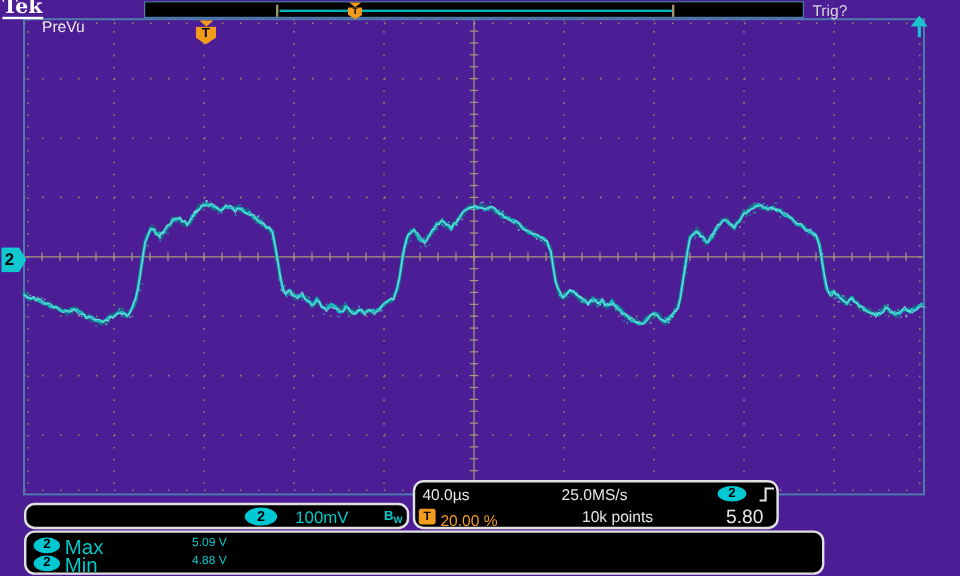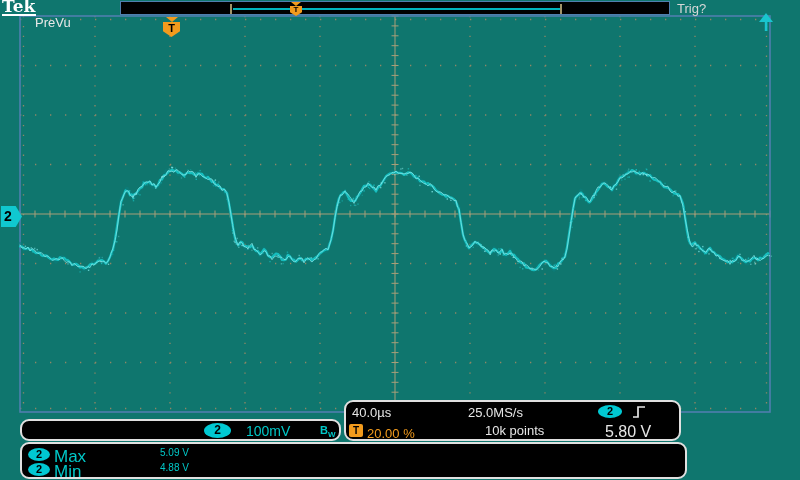--- a/index.html
+++ b/index.html
@@ -1,16 +1,16 @@
 <!DOCTYPE html>
 <html><head>
 <meta charset="utf-8">
 <style>
   html,body{margin:0;padding:0;background:#111;}
-  #screen{position:relative;width:800px;height:480px;background:#0f766e;overflow:hidden;
+  #screen{position:relative;width:800px;height:480px;background:#4c1d95;overflow:hidden;
     font-family:"Liberation Sans",sans-serif;-webkit-font-smoothing:none;}
   #screen *{box-sizing:border-box;}
   .abs{position:absolute;}
 
   
   .tek{left:2px;top:0;font-family:"DejaVu Serif",serif;font-weight:bold;font-size:17px;
     color:#fff;border-bottom:2px solid #fff;line-height:13px;padding:0 1px 1px 0;}
   .prevu{left:35px;top:15px;font-size:13px;color:#e8e8e8;}
   .trigq{left:677px;top:1px;font-size:13px;color:#d8d8d8;}
   .recbar{left:120px;top:1px;width:550px;height:14px;border:1px solid #4f7fae;background:#000;}
@@ -28,21 +28,21 @@
   .tmark.big .shield{width:17px;height:15px;font-size:11px;line-height:12px;}
 
   
   .ch2marker{left:1px;top:206px;width:21px;height:21px;background:#10c8d0;color:#000;
     font-weight:bold;font-size:14px;line-height:20px;text-align:left;padding-left:3px;
     clip-path:polygon(0 0,70% 0,100% 50%,70% 100%,0 100%);}
 
   
   .box{border:2px solid #e0e0e0;border-radius:9px;background:#000;}
   .box-ch{left:20px;top:419px;width:321px;height:22px;}
-  .box-horiz{left:344px;top:400px;width:337px;height:41px;}
+  .box-horiz{left:344px;top:400px;width:305px;height:41px;}
   .box-meas{left:20px;top:442px;width:667px;height:37px;}
   .badge{background:#00c8d2;color:#000;font-weight:bold;text-align:center;border-radius:50%;
     display:inline-block;}
   .badge-ch{left:182px;top:2px;width:27px;height:15px;font-size:12px;line-height:15px;}
   .badge-trig{left:252px;top:3px;width:24px;height:13px;font-size:11px;line-height:13px;}
   .badge-meas{left:6px;width:22px;height:13px;font-size:11px;line-height:13px;}
   .cyantxt{color:#00c8c8;}
   .whitetxt{color:#e6e6e6;}
   .orangetxt{color:#f29b1d;}
   .scale{left:224px;top:2px;font-size:14px;}

